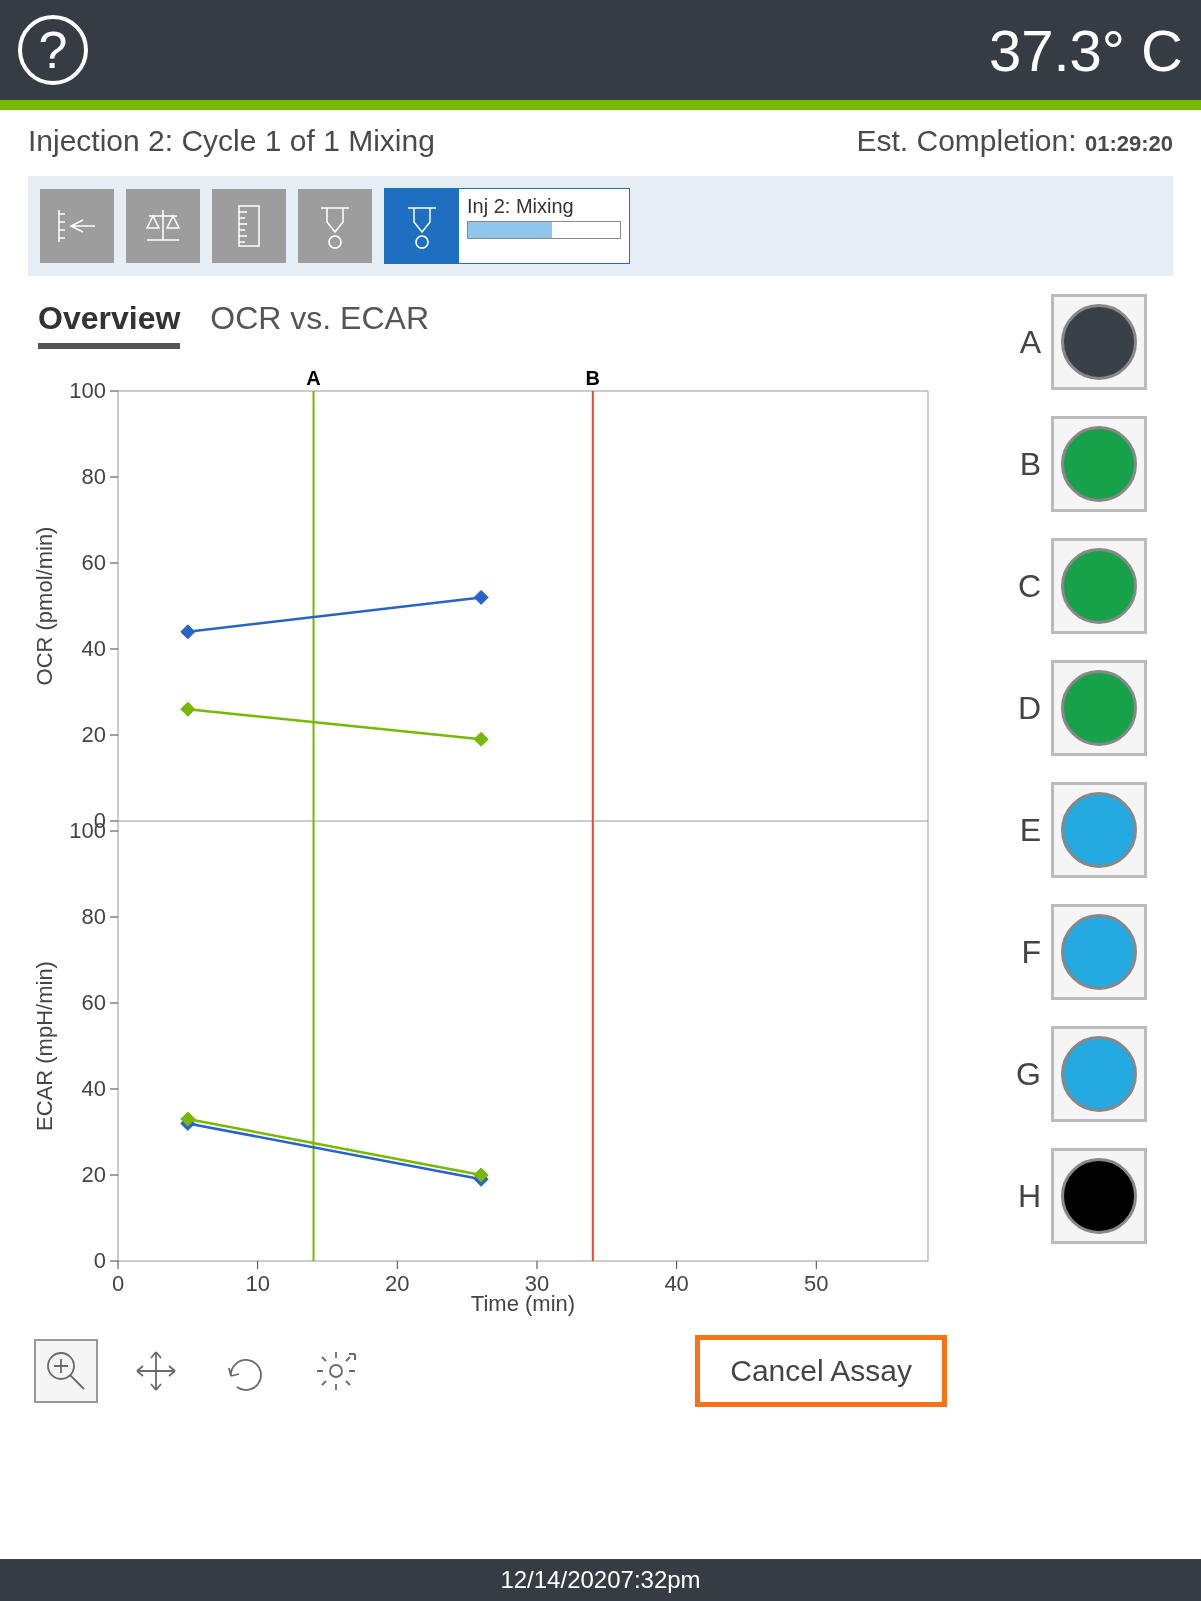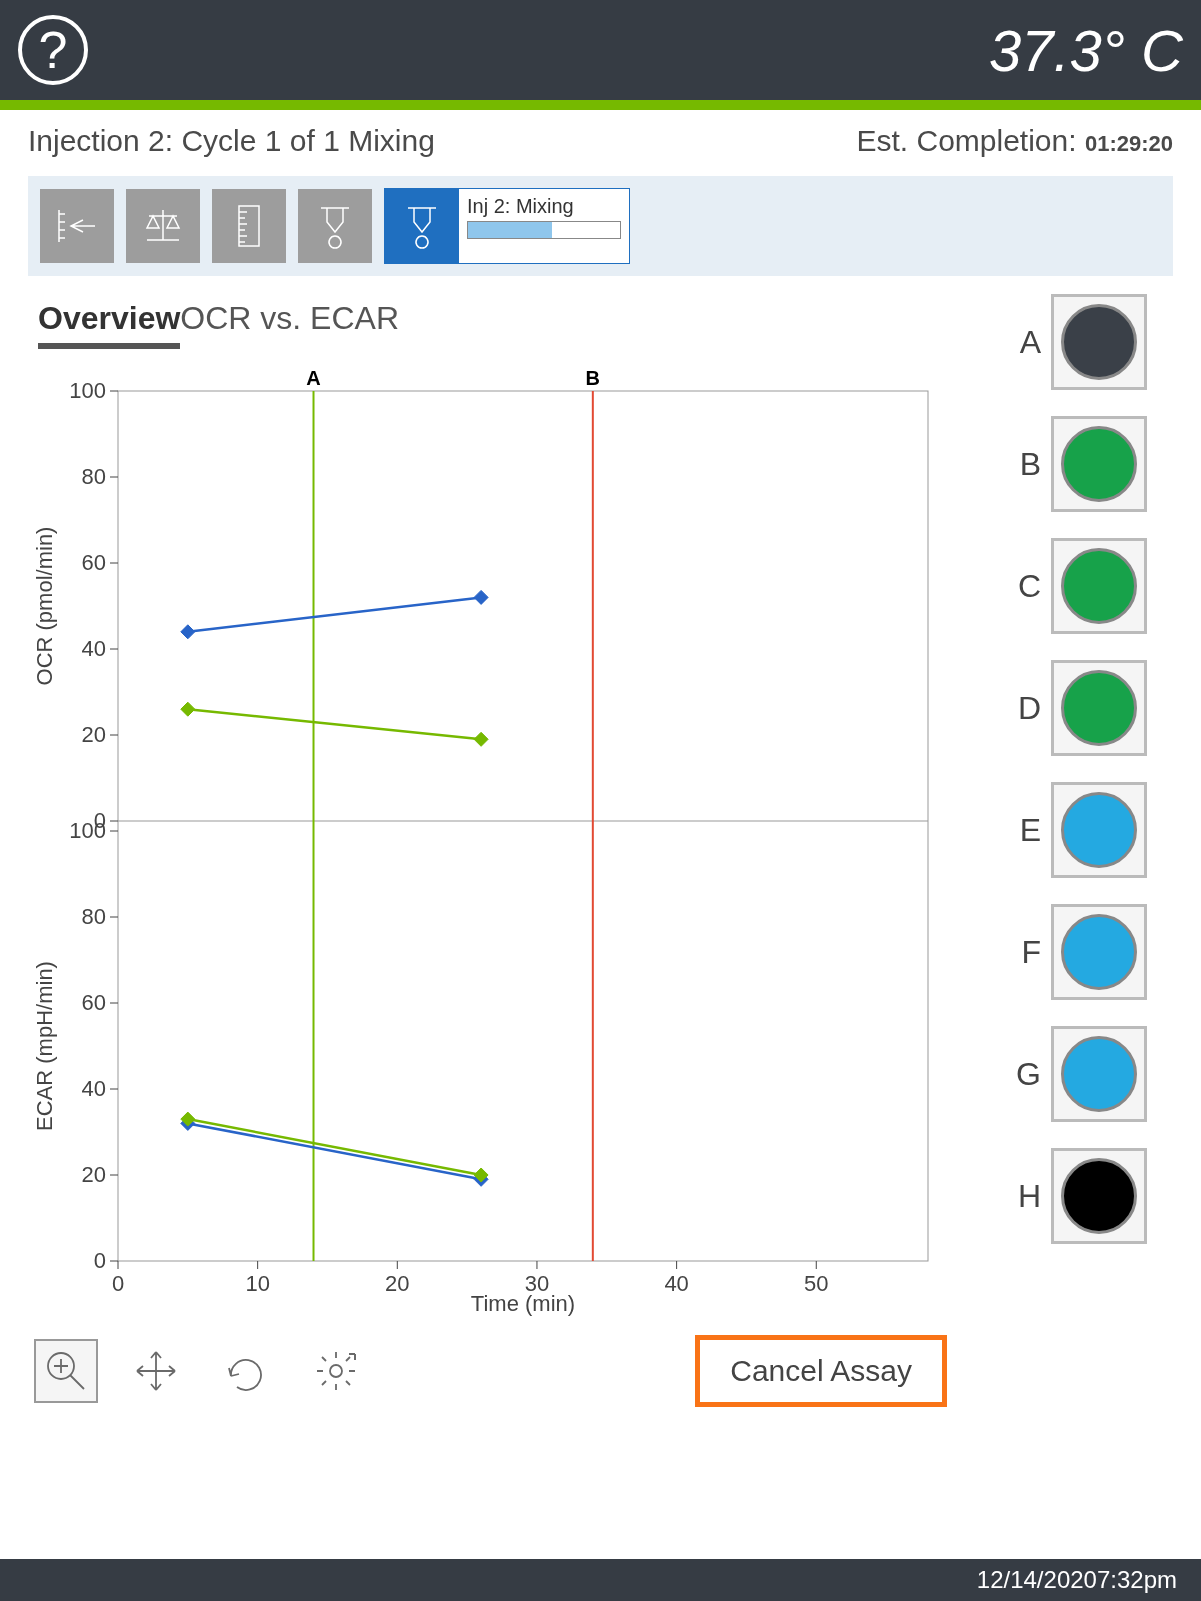--- a/index.html
+++ b/index.html
@@ -1,58 +1,58 @@
 <!DOCTYPE html>
 <html><head>
 <meta charset="utf-8">
 <style>
   * { box-sizing: border-box; margin: 0; padding: 0; }
   html, body { width: 1201px; height: 1601px; font-family: "Segoe UI", Arial, sans-serif; background: #fff; color: #333; }
   .topbar { height: 100px; background: #363c44; display: flex; align-items: center; justify-content: space-between; padding: 0 18px; }
   .help-circle { width: 70px; height: 70px; border: 4px solid #fff; border-radius: 50%; display: flex; align-items: center; justify-content: center; }
   .help-q { color: #fff; font-size: 52px; font-weight: 300; line-height: 1; }
-  .temp { color: #fff; font-size: 58px; font-style: italic; }
+  .temp { color: #fff; font-size: 58px; }
   .greenbar { height: 10px; background: #76b900; }
   .status-row { padding: 14px 28px; display: flex; justify-content: space-between; align-items: flex-start; font-size: 30px; color: #4a4a4a; }
   .est-label { font-size: 30px; }
   .est-val { font-size: 22px; font-weight: 700; }
   .stage-bar { background: #e6eef5; margin: 4px 28px 18px 28px; padding: 12px; display: flex; gap: 12px; align-items: center; }
   .stage-btn { width: 74px; height: 74px; background: #9d9d9d; display: flex; align-items: center; justify-content: center; }
   .stage-btn svg { width: 48px; height: 48px; stroke: #fff; fill: none; stroke-width: 1.5; }
   .stage-active-wrap { display: flex; border: 1px solid #1f6fc0; }
   .stage-active { width: 74px; height: 74px; background: #1f6fc0; display: flex; align-items: center; justify-content: center; }
   .stage-active svg { width: 48px; height: 48px; stroke: #fff; fill: none; stroke-width: 1.5; }
   .stage-prog { width: 170px; background: #fff; padding: 6px 8px; }
   .stage-prog-label { font-size: 20px; color: #333; }
   .stage-prog-bar { height: 18px; border: 1px solid #888; margin-top: 3px; position: relative; }
   .stage-prog-fill { position: absolute; left: 0; top: 0; height: 100%; background: #8fc6ec; }
 
   .main { display: flex; padding: 0 28px; }
   .chart-col { flex: 1; }
   .legend-col { width: 180px; padding-left: 20px; }
 
-  .tabs { display: flex; padding: 6px 10px 8px 10px; }
+  .tabs { display: flex; gap: 30px; padding: 6px 10px 8px 10px; }
   .tab { font-size: 32px; color: #555; padding-bottom:6px; }
   .tab.active { font-weight: 700; color: #333; border-bottom: 6px solid #555; }
 
   .chart-wrap { position: relative; width: 920px; height: 960px; margin-top: 4px; }
   .chart-wrap svg { display:block; }
 
   .tools { display: flex; gap: 26px; align-items: center; padding: 14px 6px 0 6px; }
   .tool { width: 64px; height: 64px; display:flex; align-items:center; justify-content:center; }
   .tool svg { width:46px; height:46px; stroke:#6a6a6a; fill:none; stroke-width:1.8; }
   .tool.sel { border: 2px solid #999; background:#f5f5f5; }
   .cancel-btn { margin-left: auto; margin-right: 40px; border: 5px solid #f97316; background:#fff; padding: 14px 30px; font-size: 30px; color:#444; }
 
   .legend-item { display:flex; align-items:center; gap:10px; margin-bottom: 26px; }
   .legend-label { font-size: 32px; color:#444; width: 28px; text-align:right; }
   .legend-swatch { width: 96px; height: 96px; border: 3px solid #bbb; background:#f5f5f5; display:flex; align-items:center; justify-content:center; }
   .legend-circle { width: 76px; height: 76px; border-radius:50%; border: 3px solid #888; }
 
-  .footer { position: absolute; left:0; right:0; bottom:0; height: 42px; background:#363c44; color:#fff; display:flex; justify-content:flex-end; align-items:center; padding: 0 24px; font-size: 24px; }
+  .footer { position: absolute; left:0; right:0; bottom:0; height: 42px; background:#363c44; color:#fff; display:flex; justify-content:center; align-items:center; padding: 0 32px; font-size: 24px; }
   .root { position: relative; width:1201px; height:1601px; }
 
   .axis-label { font-size: 22px; fill:#444; }
   .tick-label { font-size: 22px; fill:#444; }
   .marker-label { font-size: 20px; fill:#000; font-weight:600;}
 </style>
 </head>
 <body>
 <div class="root">
 

